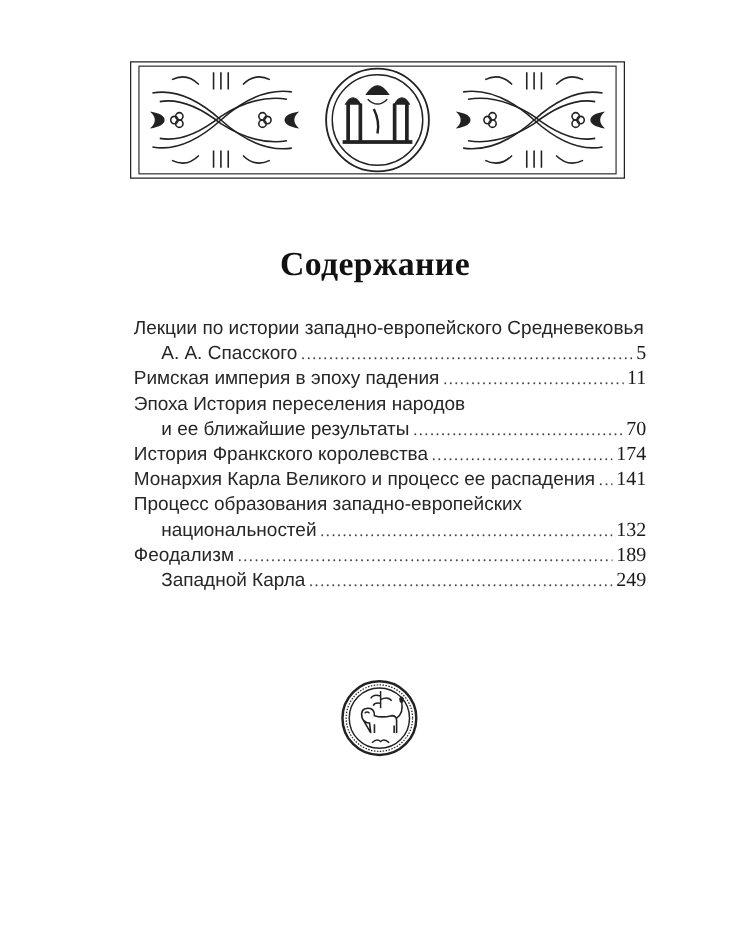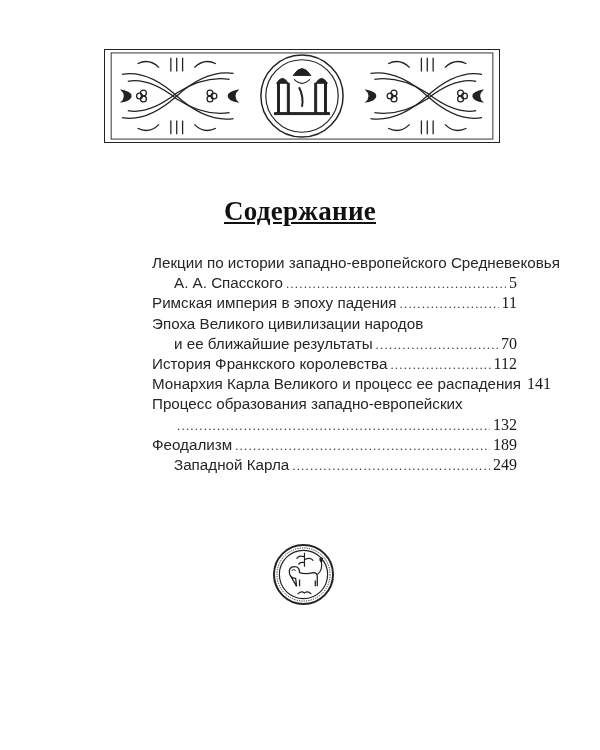--- a/index.html
+++ b/index.html
@@ -7,28 +7,28 @@
     width:600px; height:750px; background:#ffffff; position:relative; overflow:hidden;
     font-family:"Liberation Serif", "DejaVu Serif", serif; color:#1a1a1a;
   }
   .header-ornament {
     position:absolute; left:104px; top:49px; width:396px; height:94px;
     border:1.5px solid #222; box-sizing:border-box; background:#fff;
   }
   .header-ornament svg { width:100%; height:100%; display:block; }
   .title {
     position:absolute; left:0; width:600px; top:196px; text-align:center;
-    font-size:27px; font-weight:bold; letter-spacing:0.3px; color:#111;text-decoration:underline;
+    font-size:27px; font-weight:bold; letter-spacing:0.3px; color:#111;
   }
   .toc {
     position:absolute; left:107px; top:253px; width:410px;
     font-size:15.2px; line-height:20.2px; color:#262626;
     font-family:"Liberation Sans", "DejaVu Sans", sans-serif;
   }
-  .toc-line { display:flex; align-items:baseline; white-space:nowrap; height:20.2px;margin-left:45px; }
+  .toc-line { display:flex; align-items:baseline; white-space:nowrap; height:20.2px; }
   .toc-line.indent { padding-left:22px;justify-content:center; }
   .toc-text { flex:0 0 auto; }
   .toc-dots {
     flex:1 1 auto; overflow:hidden; margin:0 3px; color:#444;
     font-family:"Liberation Serif", serif; letter-spacing:1.2px; font-size:13px;
   }
   .toc-dots::before { content:"........................................................................................................................................................"; }
   .toc-page { flex:0 0 auto; font-family:"Liberation Serif", serif; font-size:16px; color:#1a1a1a; }
   .seal {
     position:absolute; left:272px; top:543px; width:63px; height:63px;
@@ -113,44 +113,45 @@
   </div>
 
   <div class="toc-line">
     <span class="toc-text">Римская империя в эпоху падения</span>
     <span class="toc-dots"></span>
     <span class="toc-page">11</span>
   </div>
 
 
   <div class="toc-line">
-    <span class="toc-text">Эпоха Великого цивилизации народов</span>
+    <span class="toc-text">Эпоха История переселения народов</span>
   </div>
   <div class="toc-line indent">
     <span class="toc-text">и ее ближайшие результаты</span>
     <span class="toc-dots"></span>
     <span class="toc-page">70</span>
   </div>
 
   <div class="toc-line">
     <span class="toc-text">История Франкского королевства</span>
     <span class="toc-dots"></span>
-    <span class="toc-page">112</span>
+    <span class="toc-page">174</span>
   </div>
 
   <div class="toc-line">
     <span class="toc-text">Монархия Карла Великого и процесс ее распадения</span>
     <span class="toc-dots"></span>
     <span class="toc-page">141</span>
   </div>
 
   <div class="toc-line">
     <span class="toc-text">Процесс образования западно-европейских</span>
   </div>
   <div class="toc-line indent">
+    <span class="toc-text">национальностей</span>
     <span class="toc-dots"></span>
     <span class="toc-page">132</span>
   </div>
 
   <div class="toc-line">
     <span class="toc-text">Феодализм</span>
     <span class="toc-dots"></span>
     <span class="toc-page">189</span>
   </div>
 

